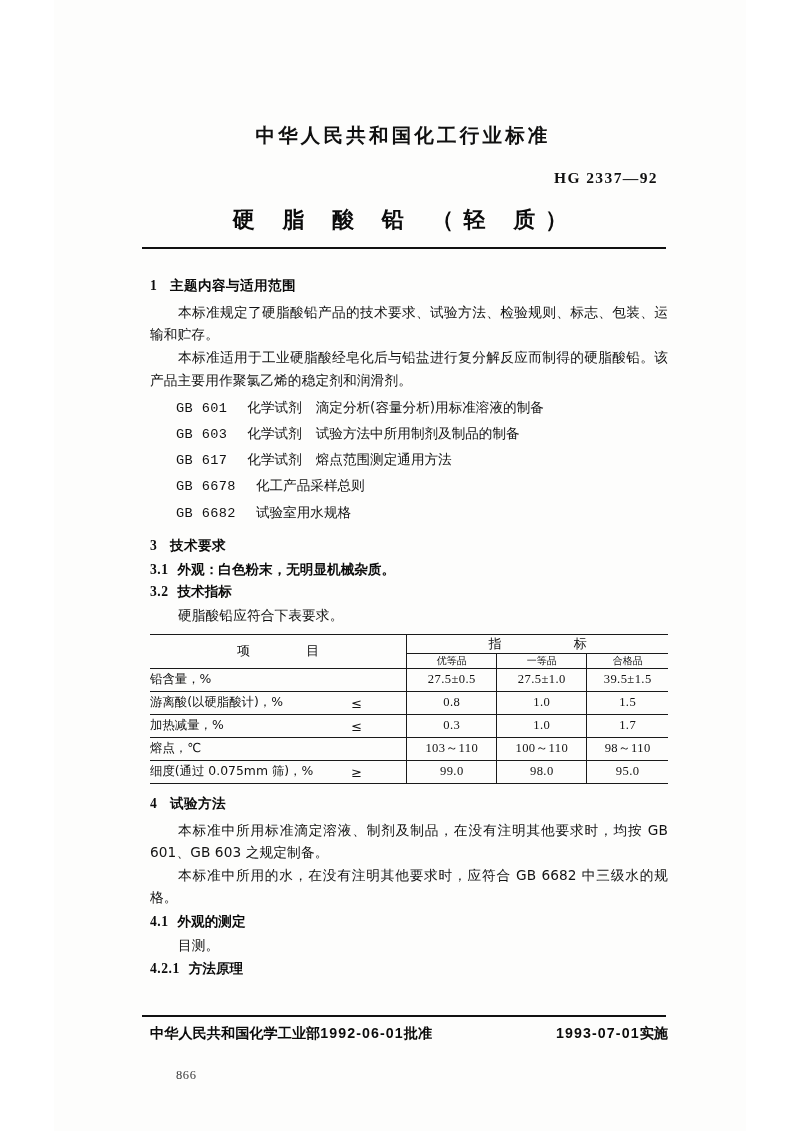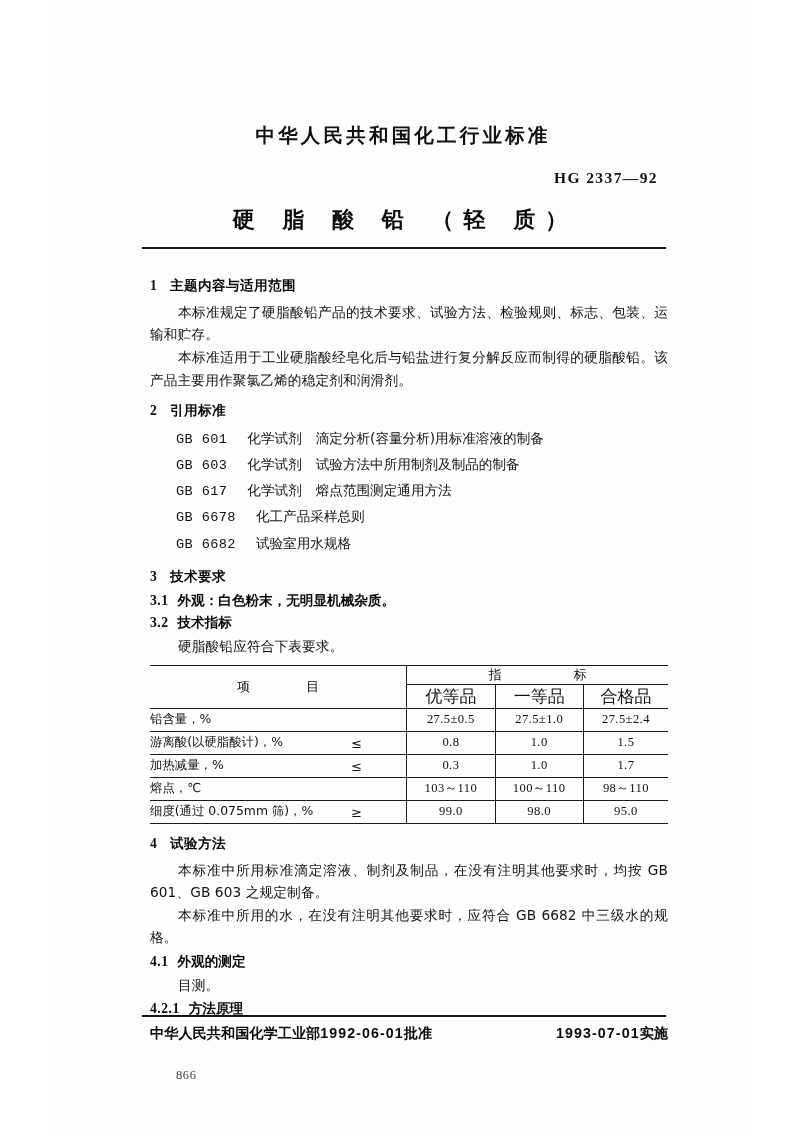--- a/index.html
+++ b/index.html
@@ -175,21 +175,21 @@
   .th-index {
     text-align: center;
     letter-spacing: 34px;
     text-indent: 34px;
     font-size: 13px;
     padding: 5px 0 4px 0;
     margin-top: 43px;
   }
   .th-grade {
     text-align: center;
-    font-size: 17px;
+    font-size: 10px;
     padding: 6px 0 6px 0;
   }
 
   
   .rule-bottom {
     position: absolute;
     left: 88px;
     right: 80px;
     top: 1015px;
     height: 2.2px;
@@ -236,23 +236,20 @@
   <div class="rule-top"></div>
 
   <div class="body-block">
 
     <div class="sec-head">
       <span class="num">1</span><span>主题内容与适用范围</span>
     </div>
     <p class="para indent">本标准规定了硬脂酸铅产品的技术要求、试验方法、检验规则、标志、包装、运输和贮存。</p>
     <p class="para indent">本标准适用于工业硬脂酸经皂化后与铅盐进行复分解反应而制得的硬脂酸铅。该产品主要用作聚氯乙烯的稳定剂和润滑剂。</p>
 
-    <div class="sec-head">
-      <span class="num">2</span><span>引用标准</span>
-    </div>
     <ul class="ref-list">
       <li>
         <span class="code lat">GB 601</span><span class="kind">化学试剂</span><span>滴定分析(容量分析)用标准溶液的制备</span>
       </li>
       <li>
         <span class="code lat">GB 603</span><span class="kind">化学试剂</span><span>试验方法中所用制剂及制品的制备</span>
       </li>
       <li>
         <span class="code lat">GB 617</span><span class="kind">化学试剂</span><span>熔点范围测定通用方法</span>
       </li>
@@ -288,21 +285,21 @@
             <th class="th-grade">合格品</th>
           </tr>
 
           <tr>
             <td class="cell-item">
               <span>铅含量，%</span>
               <span class="op"></span>
             </td>
             <td class="cell-val">27.5±0.5</td>
             <td class="cell-val">27.5±1.0</td>
-            <td class="cell-val">27.5±2.4</td>
+            <td class="cell-val">39.5±1.5</td>
           </tr>
           <tr>
             <td class="cell-item">
               <span>游离酸(以硬脂酸计)，%</span>
               <span class="op">≤</span>
             </td>
             <td class="cell-val">0.8</td>
             <td class="cell-val">1.0</td>
             <td class="cell-val">1.5</td>
           </tr>

